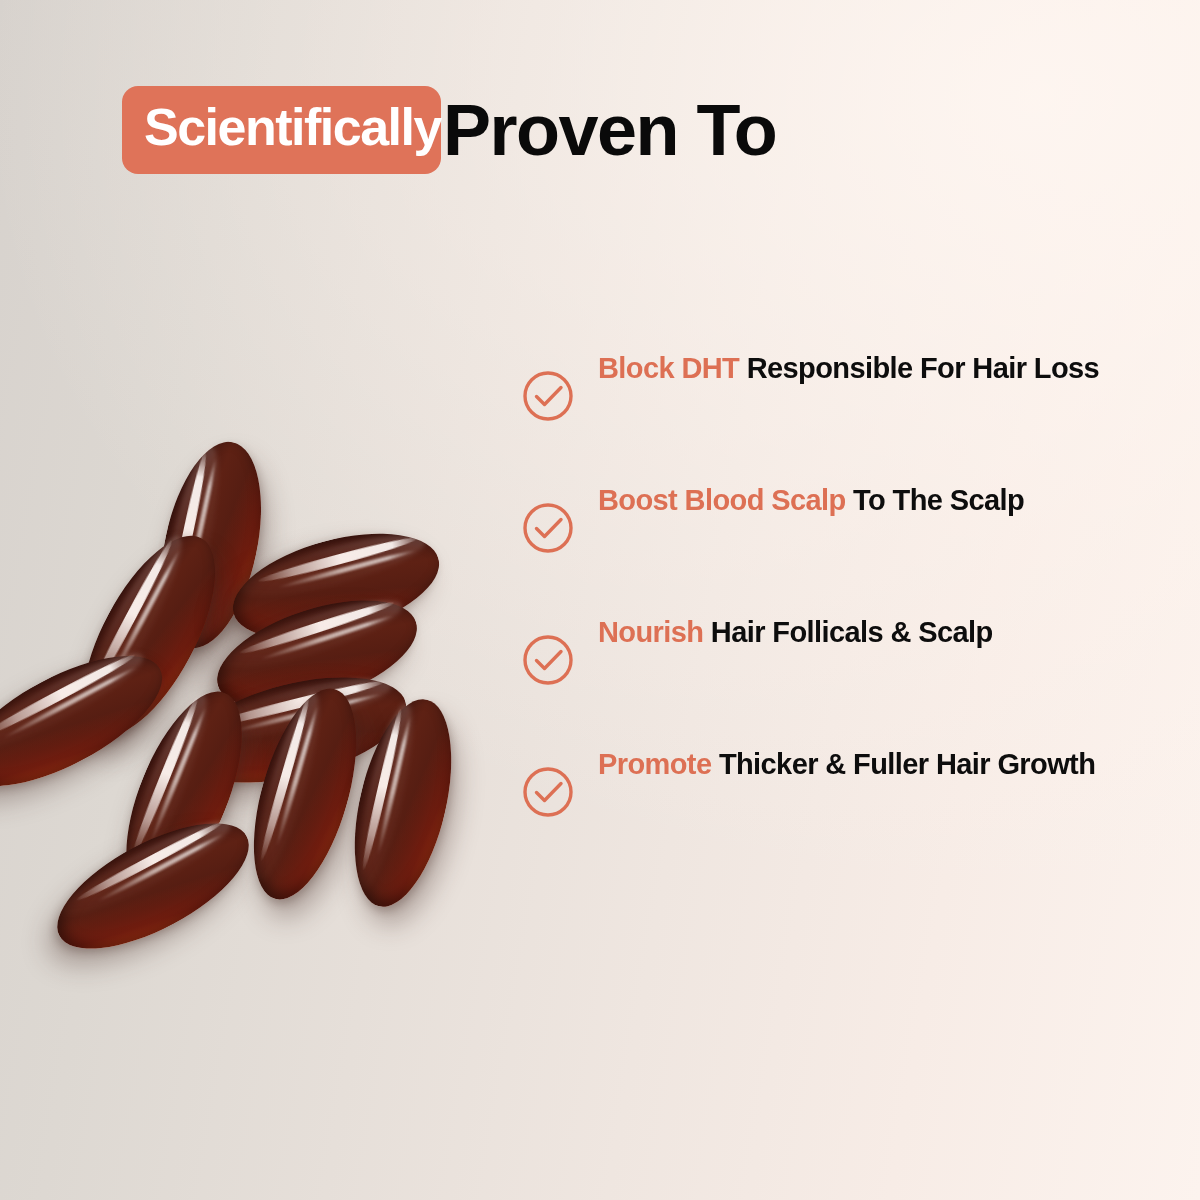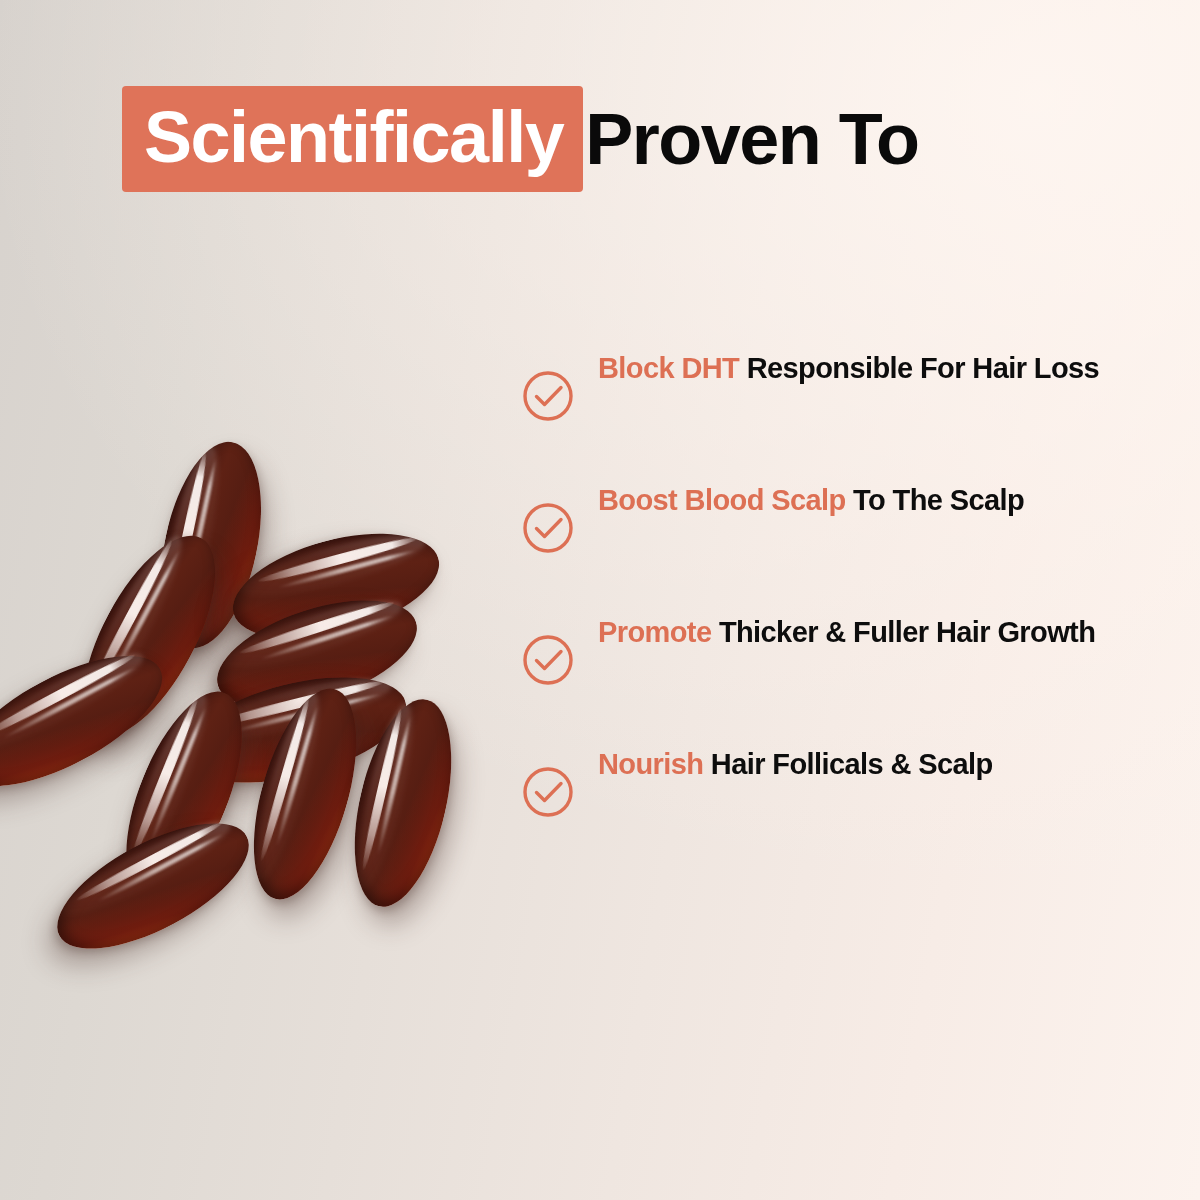--- a/index.html
+++ b/index.html
@@ -49,23 +49,23 @@
     top: 86px;
     display: flex;
     align-items: center;
     white-space: nowrap;
     z-index: 5;
   }
   .headline-badge {
     display: inline-block;
     background: #df7359;
     color: #ffffff;
-    border-radius: 4px;
-    padding: 18px 20px 22px 22px;
-    font-size: 72px;
+    border-radius: 16px;
+    padding: 18px 0 22px 22px;
+    font-size: 52px;
     line-height: 0.92;
     font-weight: 700;
     letter-spacing: -1.5px;
     font-family: "Liberation Sans", sans-serif;
   }
   .headline-rest {
     display: inline-block;
     color: #0a0a0a;
     font-size: 72px;
     line-height: 0.92;
@@ -255,27 +255,27 @@
       <div class="benefit-text"><span class="benefit-hl">Boost Blood Scalp </span><span>To The Scalp</span></div>
     </div>
 
     <div class="benefit-row">
       <span class="check-wrap">
         <svg viewBox="0 0 56 56" xmlns="http://www.w3.org/2000/svg">
           <circle cx="28" cy="28" r="23" fill="none" stroke="#dd7054" stroke-width="3.4"></circle>
           <path d="M16.5 28.5 L24.5 36.5 L41 19.5" fill="none" stroke="#dd7054" stroke-width="3.4" stroke-linecap="round" stroke-linejoin="round"></path>
         </svg>
       </span>
+      <div class="benefit-text"><span class="benefit-hl">Nourish </span><span>Hair Follicals &amp; Scalp</span></div>
+    </div>
+
+    <div class="benefit-row">
+      <span class="check-wrap">
+        <svg viewBox="0 0 56 56" xmlns="http://www.w3.org/2000/svg">
+          <circle cx="28" cy="28" r="23" fill="none" stroke="#dd7054" stroke-width="3.4"></circle>
+          <path d="M16.5 28.5 L24.5 36.5 L41 19.5" fill="none" stroke="#dd7054" stroke-width="3.4" stroke-linecap="round" stroke-linejoin="round"></path>
+        </svg>
+      </span>
       <div class="benefit-text"><span class="benefit-hl">Promote </span><span>Thicker &amp; Fuller Hair Growth</span></div>
-    </div>
-
-    <div class="benefit-row">
-      <span class="check-wrap">
-        <svg viewBox="0 0 56 56" xmlns="http://www.w3.org/2000/svg">
-          <circle cx="28" cy="28" r="23" fill="none" stroke="#dd7054" stroke-width="3.4"></circle>
-          <path d="M16.5 28.5 L24.5 36.5 L41 19.5" fill="none" stroke="#dd7054" stroke-width="3.4" stroke-linecap="round" stroke-linejoin="round"></path>
-        </svg>
-      </span>
-      <div class="benefit-text"><span class="benefit-hl">Nourish </span><span>Hair Follicals &amp; Scalp</span></div>
     </div>
 
   </div>
 </div>
 
 </body></html>

